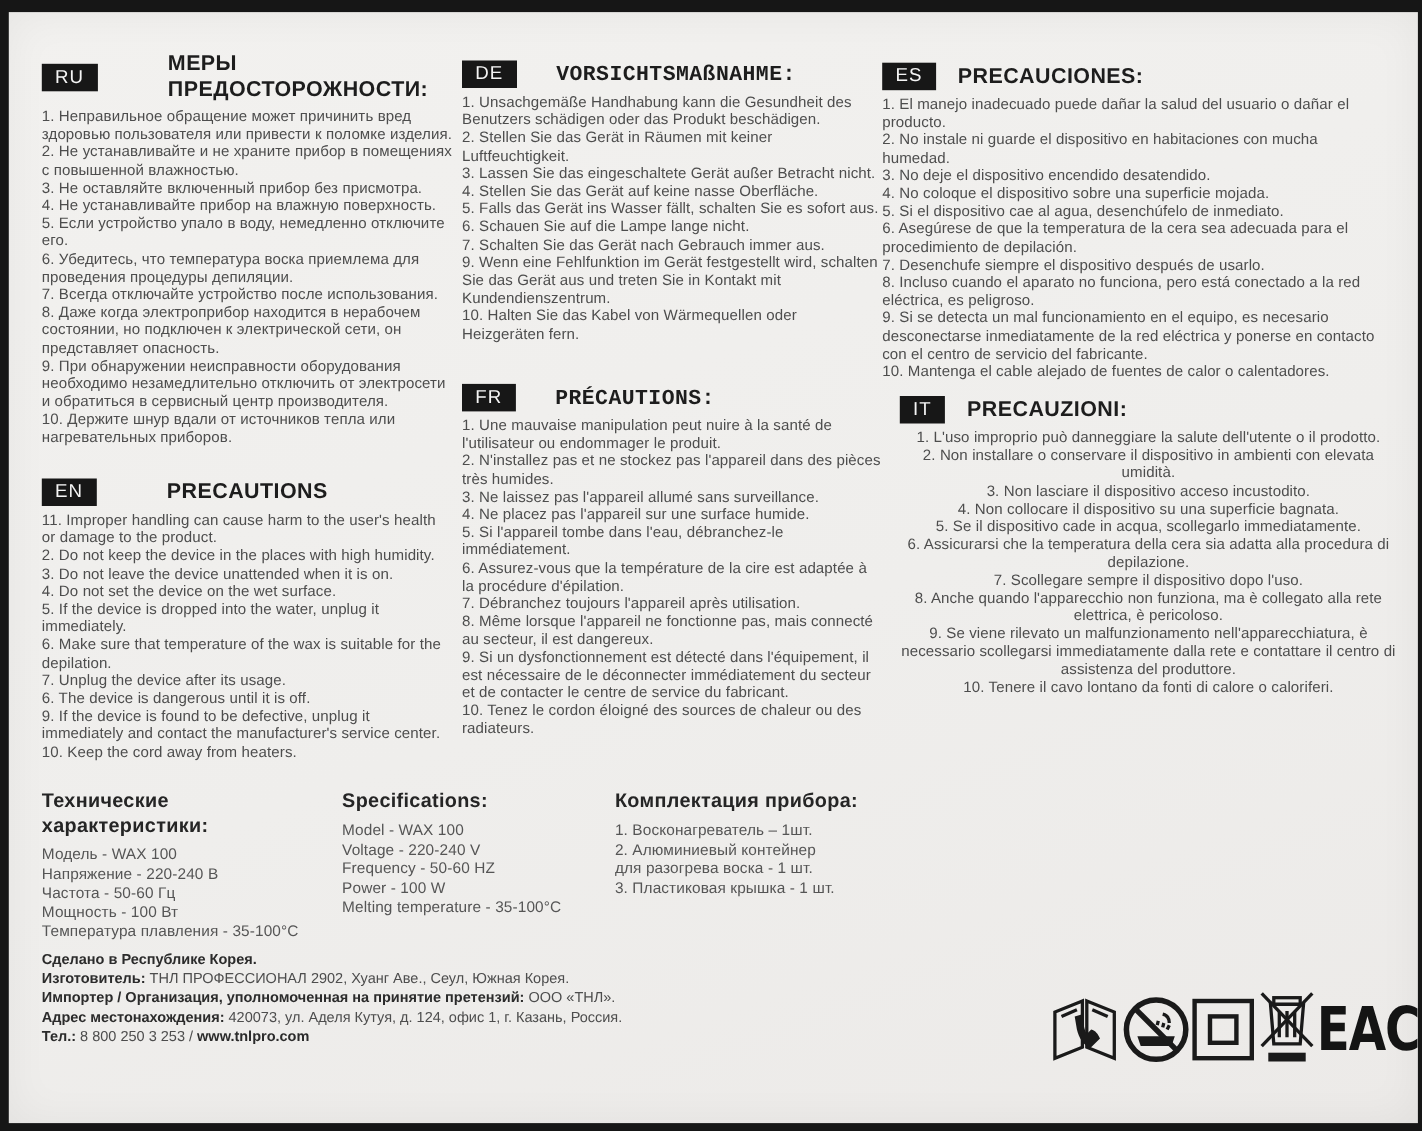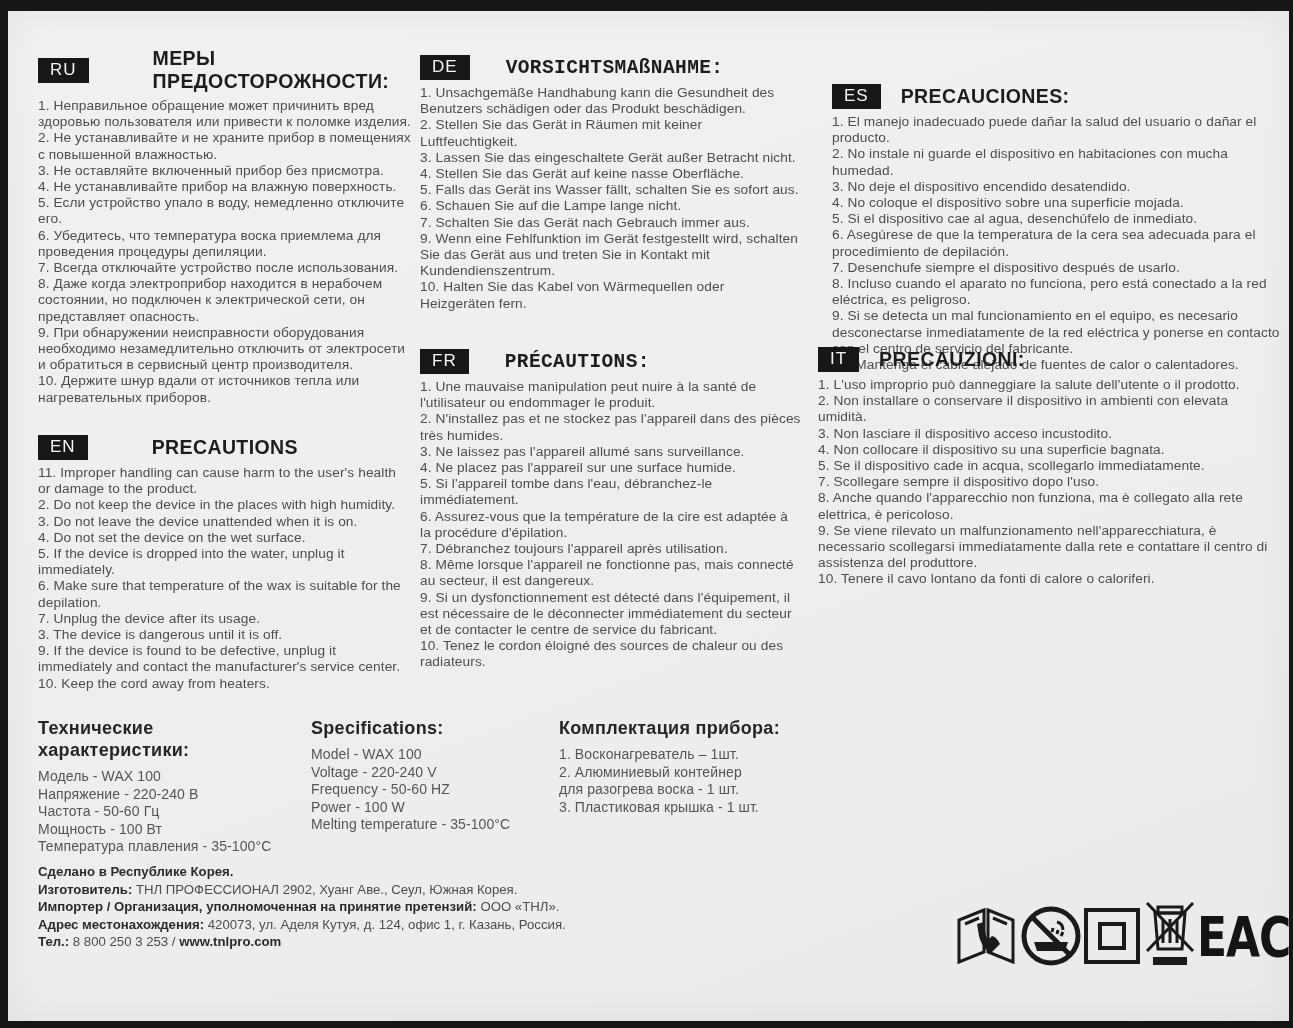--- a/index.html
+++ b/index.html
@@ -14,22 +14,22 @@
     position:absolute; left:8px; top:11px;
     width:1281px; height:1010px;
     background:linear-gradient(160deg,#f2f1ef 0%, #efeeec 55%, #eceae8 100%);
     box-shadow: inset 0 0 40px rgba(0,0,0,0.05);
   }
   .section { position:absolute; }
   .sec-ru { left:30px;  top:36px;  width:374px; }
   .sec-en { left:30px;  top:424px; width:374px; }
   .sec-de { left:412px; top:44px;  width:382px; }
   .sec-fr { left:412px; top:338px; width:382px; }
-  .sec-es { left:824px; top:46px;  width:452px;margin-top:27px; }
-  .sec-it { left:810px; top:336px; width:452px; }
+  .sec-es { left:794px; top:46px;  width:452px; }
+  .sec-it { left:810px; top:349px; width:452px;text-align:center; }
 
   .sec-head { display:flex; align-items:center; margin-bottom:5px; }
   .badge {
     background:#171717; color:#f5f5f5;
     font-weight:normal; font-size:17px; letter-spacing:1px;
     padding:2px 12px 3px 12px;
     flex:0 0 auto;
   }
   .sec-title {
     font-weight:bold; font-size:19.5px; color:#1d1d1d;
@@ -102,21 +102,21 @@
       <span class="sec-title">PRECAUTIONS</span>
     </div>
     <div class="items">
         <p>11. Improper handling can cause harm to the user's health or damage to the product.</p>
         <p>2. Do not keep the device in the places with high humidity.</p>
         <p>3. Do not leave the device unattended when it is on.</p>
         <p>4. Do not set the device on the wet surface.</p>
         <p>5. If the device is dropped into the water, unplug it immediately.</p>
         <p>6. Make sure that temperature of the wax is suitable for the depilation.</p>
         <p>7. Unplug the device after its usage.</p>
-        <p>3. The device is dangerous until it is off.</p>
+        <p>6. The device is dangerous until it is off.</p>
         <p>9. If the device is found to be defective, unplug it immediately and contact the manufacturer's service center.</p>
         <p>10. Keep the cord away from heaters.</p>
       </div>
   </div>
 
   <div class="section sec-de">
     <div class="sec-head gap-md">
       <span class="badge">DE</span>
       <span class="sec-title">VORSICHTSMAßNAHME:</span>
     </div>
@@ -175,20 +175,21 @@
     <div class="sec-head gap-sm">
       <span class="badge">IT</span>
       <span class="sec-title">PRECAUZIONI:</span>
     </div>
     <div class="items">
         <p>1. L'uso improprio può danneggiare la salute dell'utente o il prodotto.</p>
         <p>2. Non installare o conservare il dispositivo in ambienti con elevata umidità.</p>
         <p>3. Non lasciare il dispositivo acceso incustodito.</p>
         <p>4. Non collocare il dispositivo su una superficie bagnata.</p>
         <p>5. Se il dispositivo cade in acqua, scollegarlo immediatamente.</p>
+        <p>6. Assicurarsi che la temperatura della cera sia adatta alla procedura di depilazione.</p>
         <p>7. Scollegare sempre il dispositivo dopo l'uso.</p>
         <p>8. Anche quando l'apparecchio non funziona, ma è collegato alla rete elettrica, è pericoloso.</p>
         <p>9. Se viene rilevato un malfunzionamento nell'apparecchiatura, è necessario scollegarsi immediatamente dalla rete e contattare il centro di assistenza del produttore.</p>
         <p>10. Tenere il cavo lontano da fonti di calore o caloriferi.</p>
       </div>
   </div>
 
   <div class="bottom-block specs-ru">
     <h3>Технические
 характеристики:</h3>

